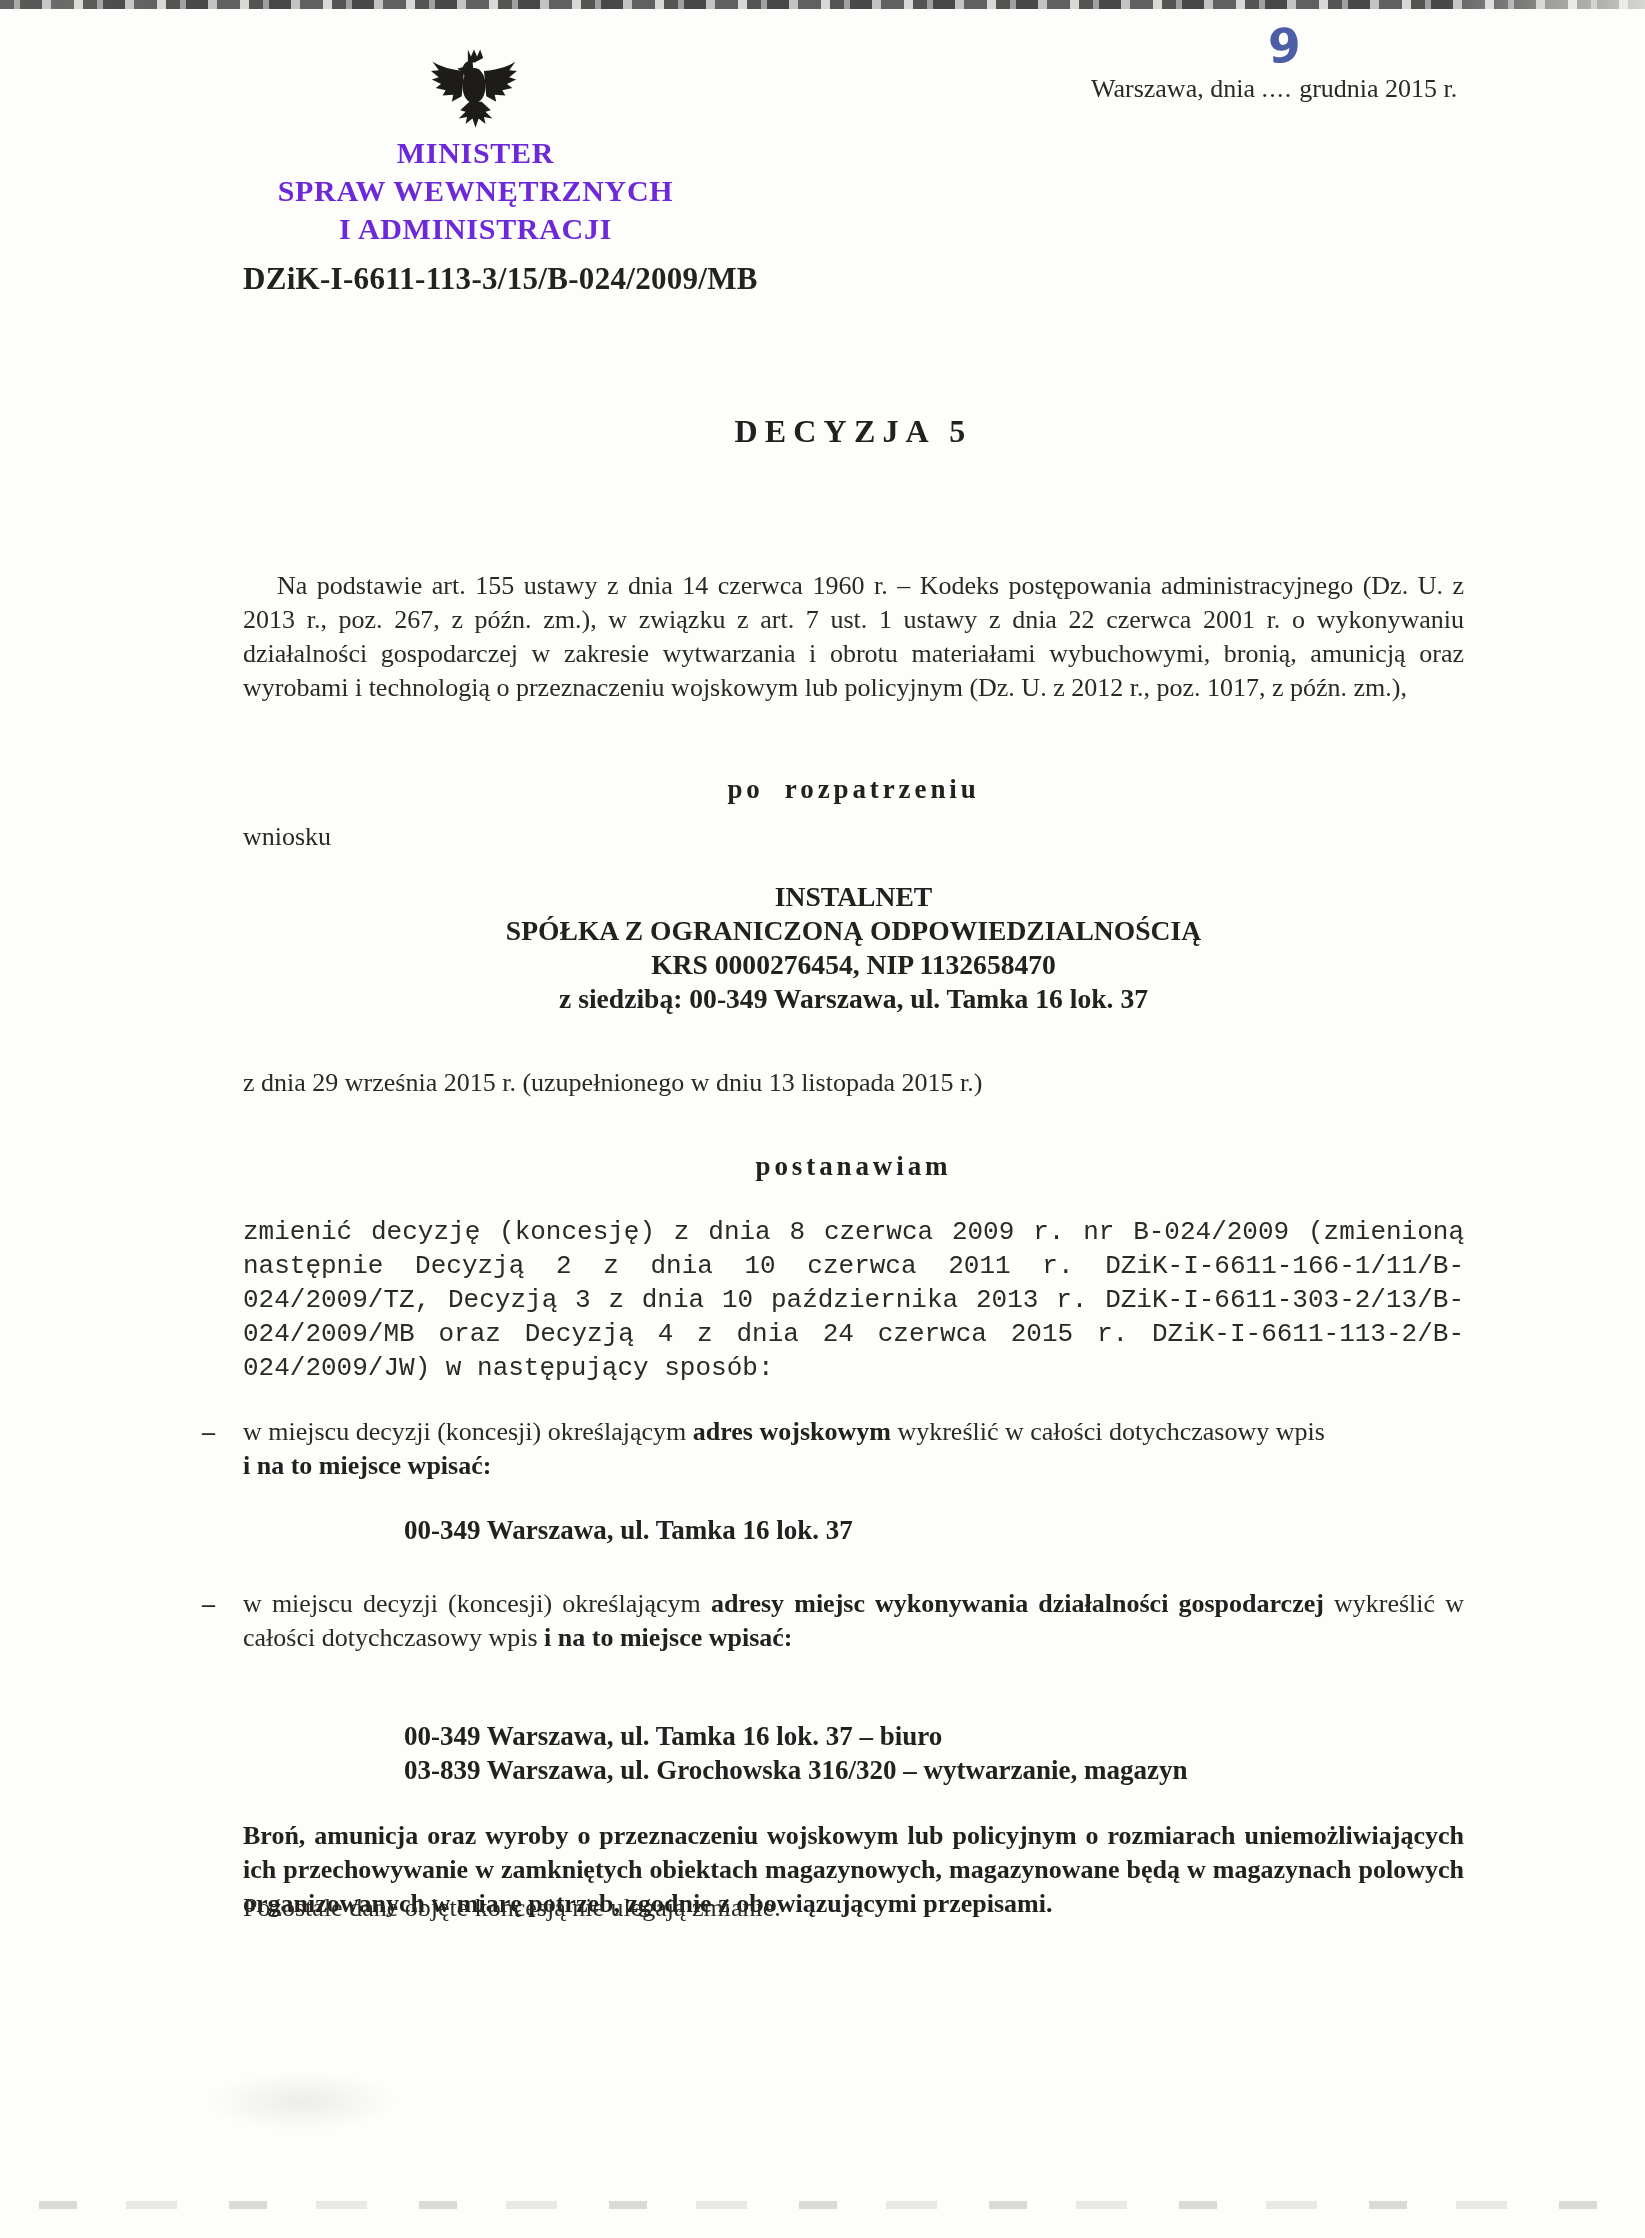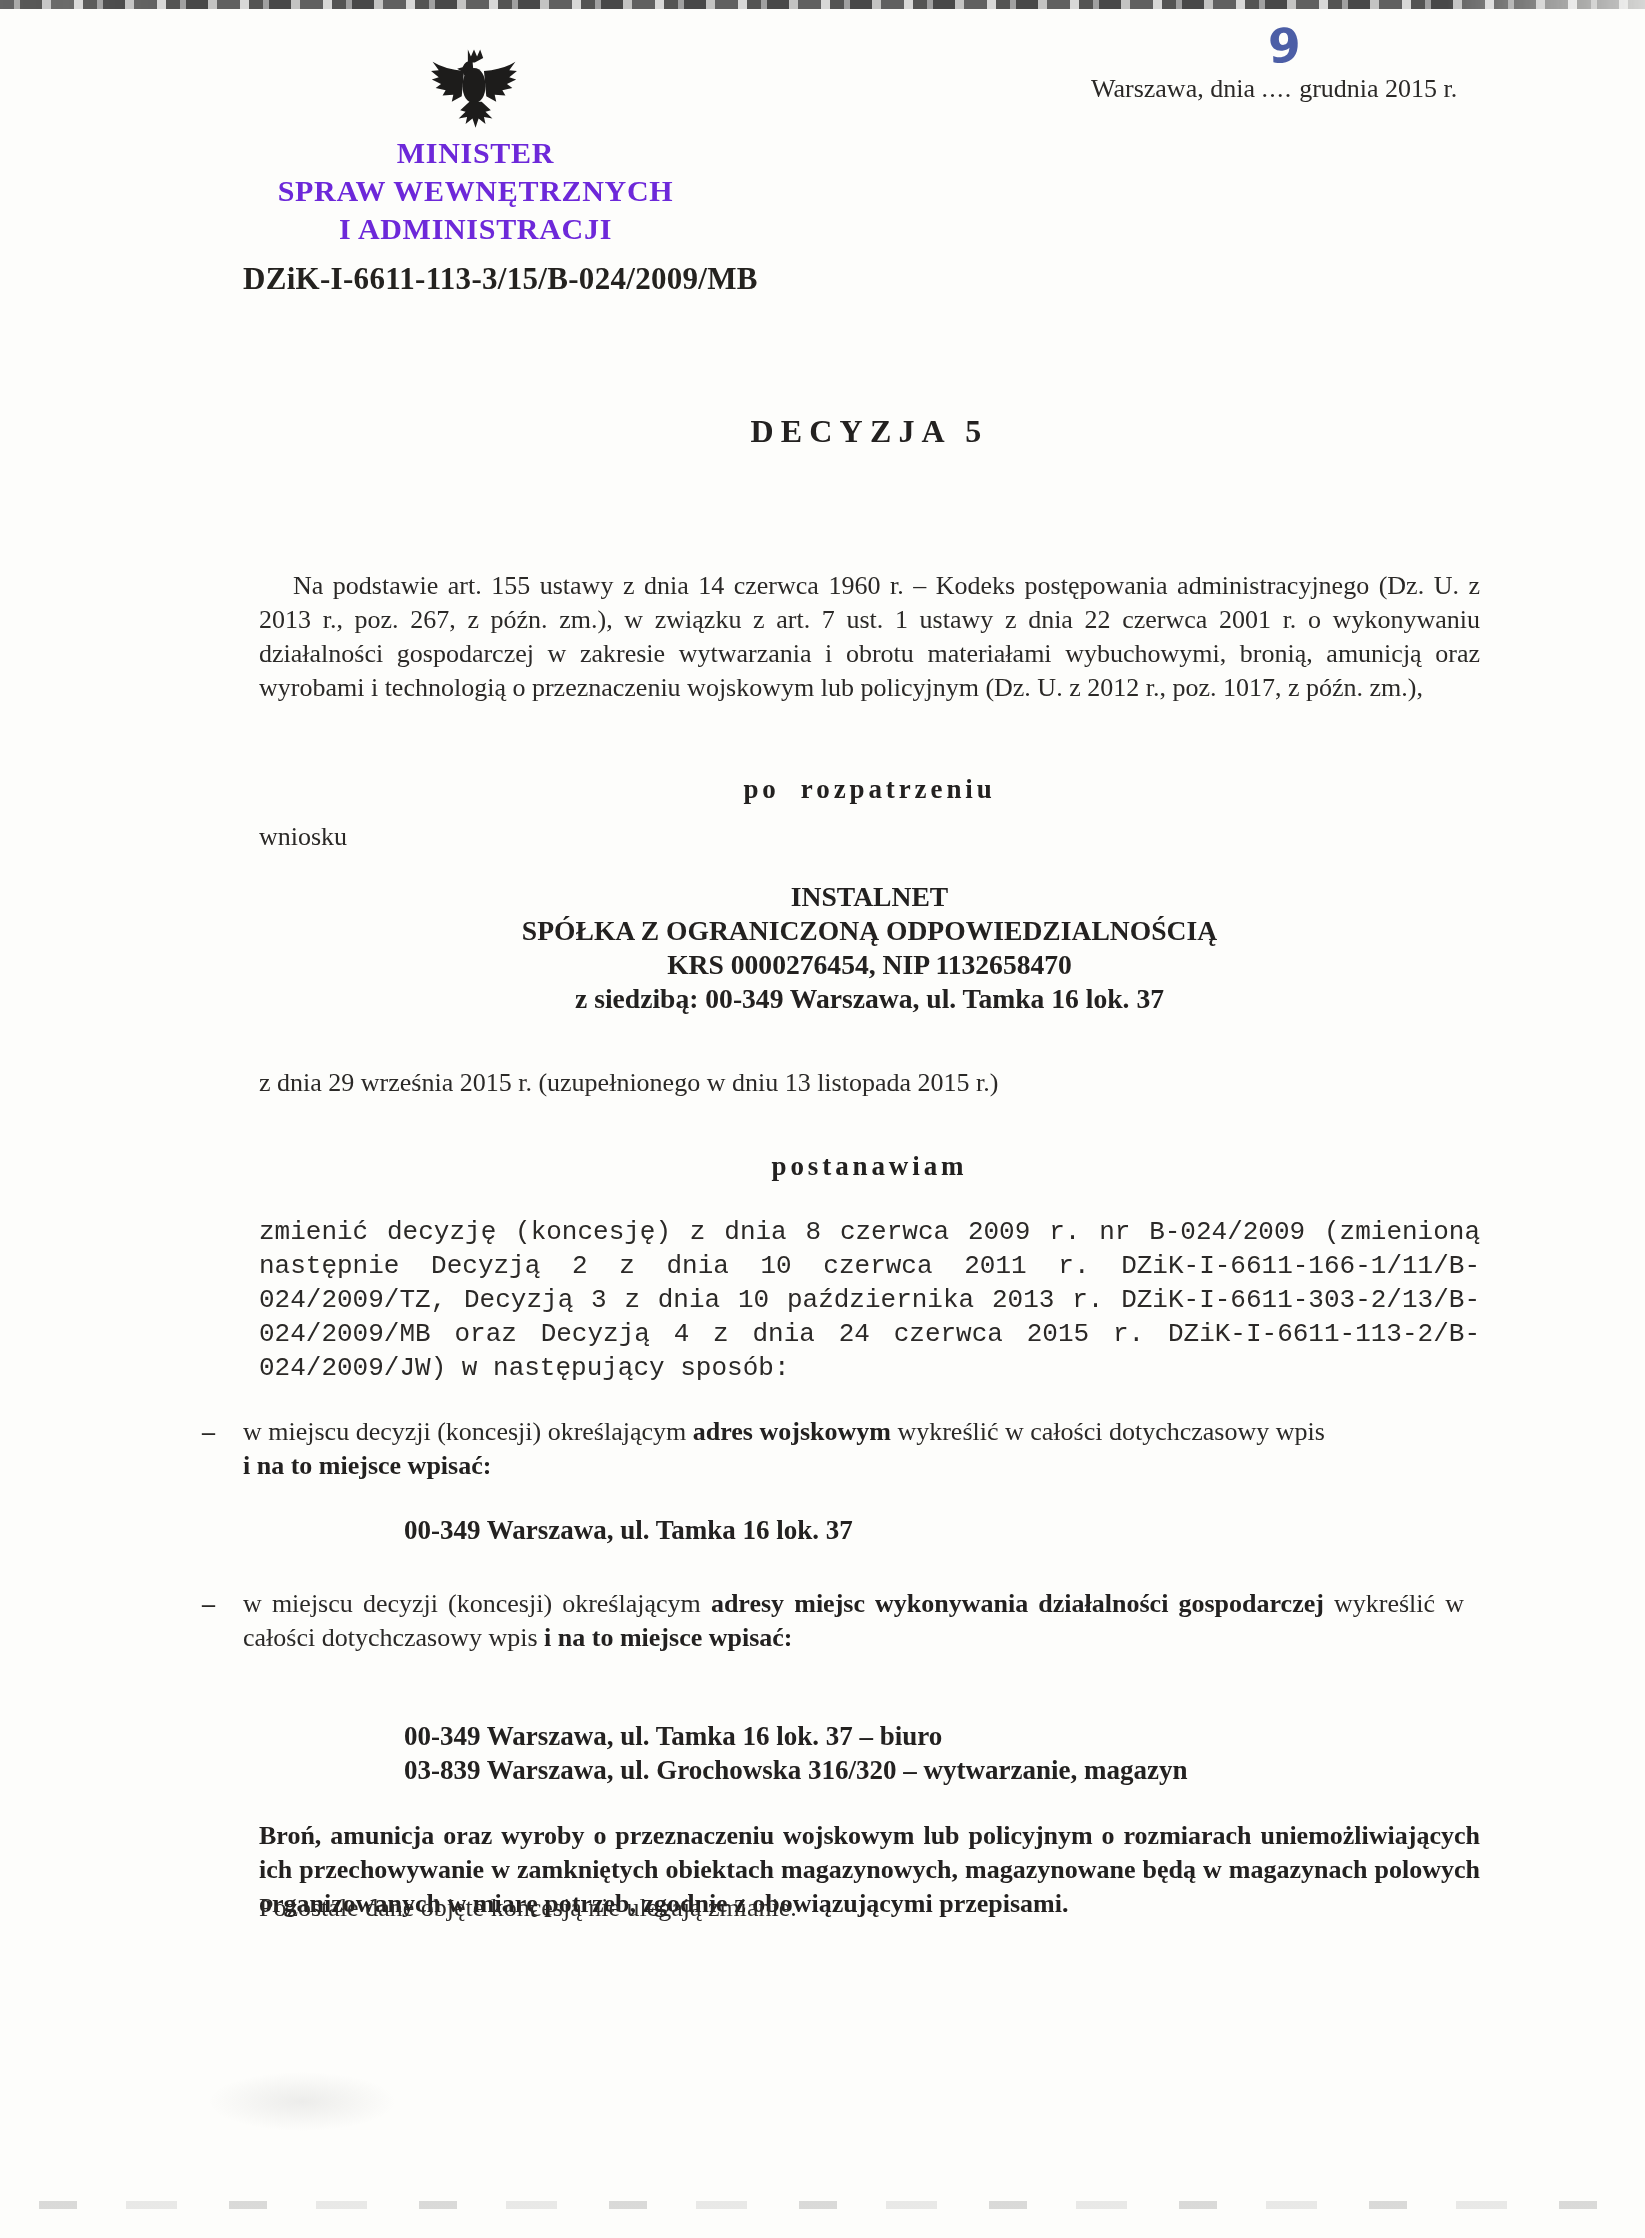--- a/index.html
+++ b/index.html
@@ -45,21 +45,21 @@
     font-size:26px;color:#2b2927;white-space:nowrap;
   }
   .dots-wrap{position:relative;display:inline-block;letter-spacing:1.3px;}
   .handwritten-day{
     position:absolute;left:6.6px;top:-56px;
     font-family:"DejaVu Sans",sans-serif;font-weight:600;font-size:47px;
     color:#4c5ea6;transform:rotate(-5deg) skewX(-3deg);
   }
 
   
-  .body-block{position:absolute;left:243px;width:1221px;font-size:26px;line-height:34px;margin-left:16px;}
+  .body-block{position:absolute;left:243px;width:1221px;font-size:26px;line-height:34px;}
   .doc-title{font-weight:bold;font-size:32px;line-height:41px;color:#232120;}
   .doc-title .t1{letter-spacing:7.2px;}
   .spaced-heading{
     font-weight:bold;font-size:27px;letter-spacing:3.9px;word-spacing:10.5px;color:#232120;
   }
   .company{font-weight:bold;font-size:27.6px;line-height:34px;color:#232120;}
   .indent{text-indent:34px;}
 
   .item{position:absolute;left:243px;width:1221px;font-size:26px;line-height:34px;}
   .item .marker{position:absolute;left:-41px;top:0;font-weight:bold;}

